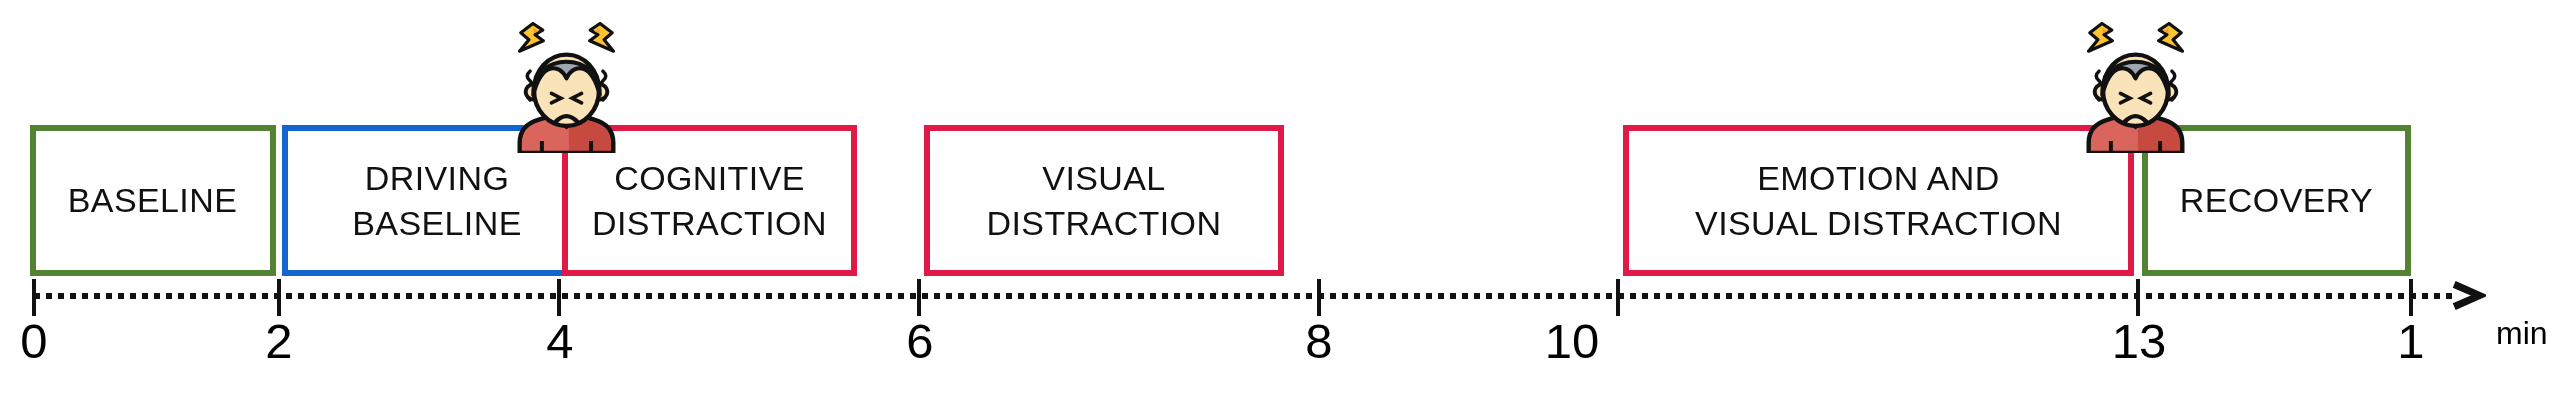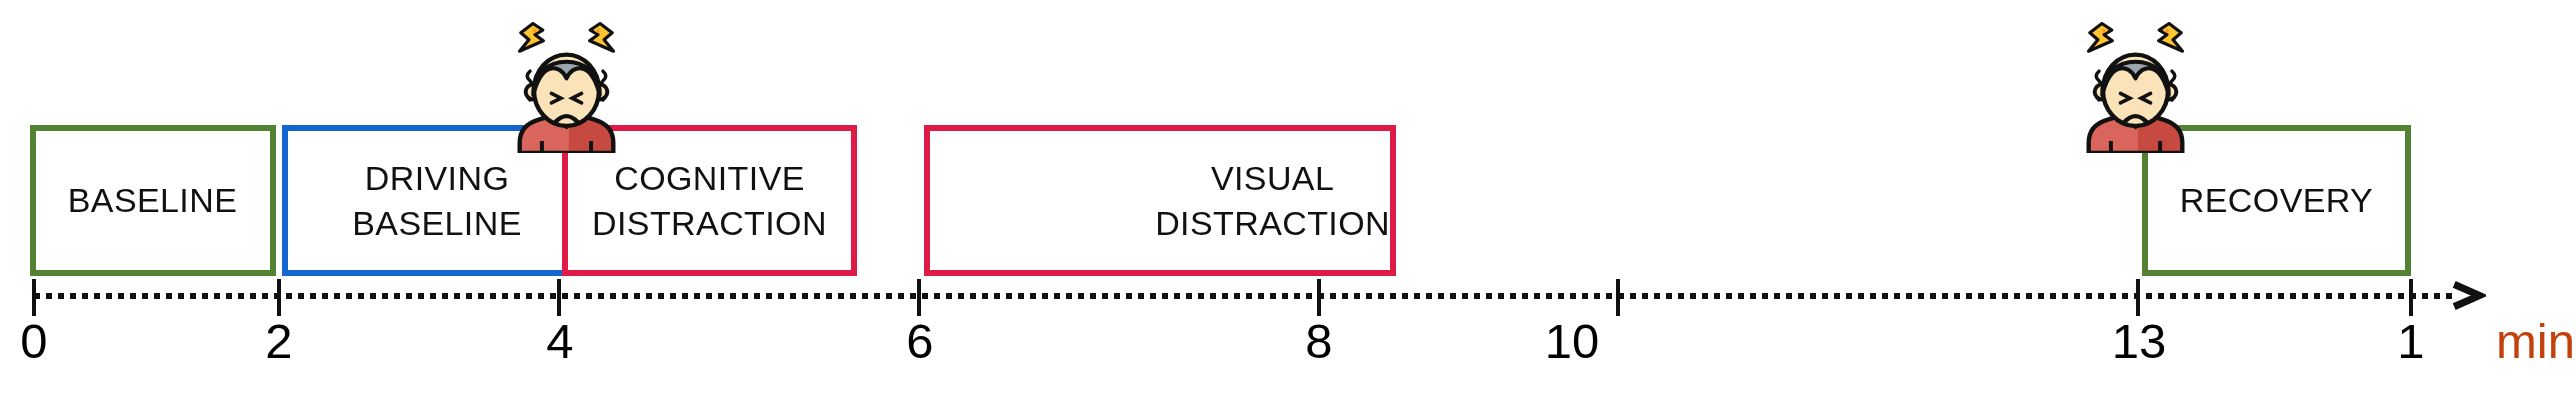--- a/index.html
+++ b/index.html
@@ -21,21 +21,21 @@
     background:repeating-linear-gradient(90deg,#111 0 5.6px,transparent 5.6px 12px);
   }
   .axis-arrow{position:absolute;left:2451px;top:281px;z-index:0;}
   .tick{position:absolute;top:279px;width:4px;height:37px;background:#111;z-index:2;}
   .tick-label{
     position:absolute;top:317px;transform:translateX(-50%);
     font-size:49px;font-weight:300;line-height:1.0;color:#000;
   }
   .unit-label{
     position:absolute;left:2496px;top:317px;
-    font-size:49px;font-weight:300;line-height:1.0;color:#c2410c;
+    font-size:32px;font-weight:300;line-height:1.0;color:#000000;
   }
   .person-icon{position:absolute;top:22px;width:119px;height:131px;z-index:3;}
 </style>
 </head>
 <body>
 
 <div id="stage">
 
   <svg width="0" height="0" style="position:absolute">
     <defs>
@@ -82,23 +82,27 @@
     <span class="phase-label">BASELINE</span>
   </div>
   <div class="phase-box" style="left: 282px; width: 310px; border-color: rgb(21, 101, 208);">
     <span class="phase-label">DRIVING
 BASELINE</span>
   </div>
   <div class="phase-box" style="left: 562px; width: 295px; border-color: rgb(224, 26, 71);">
     <span class="phase-label">COGNITIVE
 DISTRACTION</span>
   </div>
-  <div class="phase-box" style="left: 924px; width: 472px; border-color: rgb(224, 26, 71); justify-content: flex-end;">
+  <div class="phase-box" style="left: 924px; width: 360px; border-color: rgb(224, 26, 71);">
     <span class="phase-label">VISUAL
 DISTRACTION</span>
+  </div>
+  <div class="phase-box" style="left: 1623px; width: 511px; border-color: rgb(224, 26, 71);">
+    <span class="phase-label">EMOTION AND
+VISUAL DISTRACTION</span>
   </div>
   <div class="phase-box" style="left: 2142px; width: 269px; border-color: rgb(83, 130, 51);">
     <span class="phase-label">RECOVERY</span>
   </div>
 
   <svg class="person-icon" style="left:507px;" viewBox="0 0 150 165">
       <use href="#stressed-person"></use>
     </svg>
   <svg class="person-icon" style="left:2076px;" viewBox="0 0 150 165">
       <use href="#stressed-person"></use>

